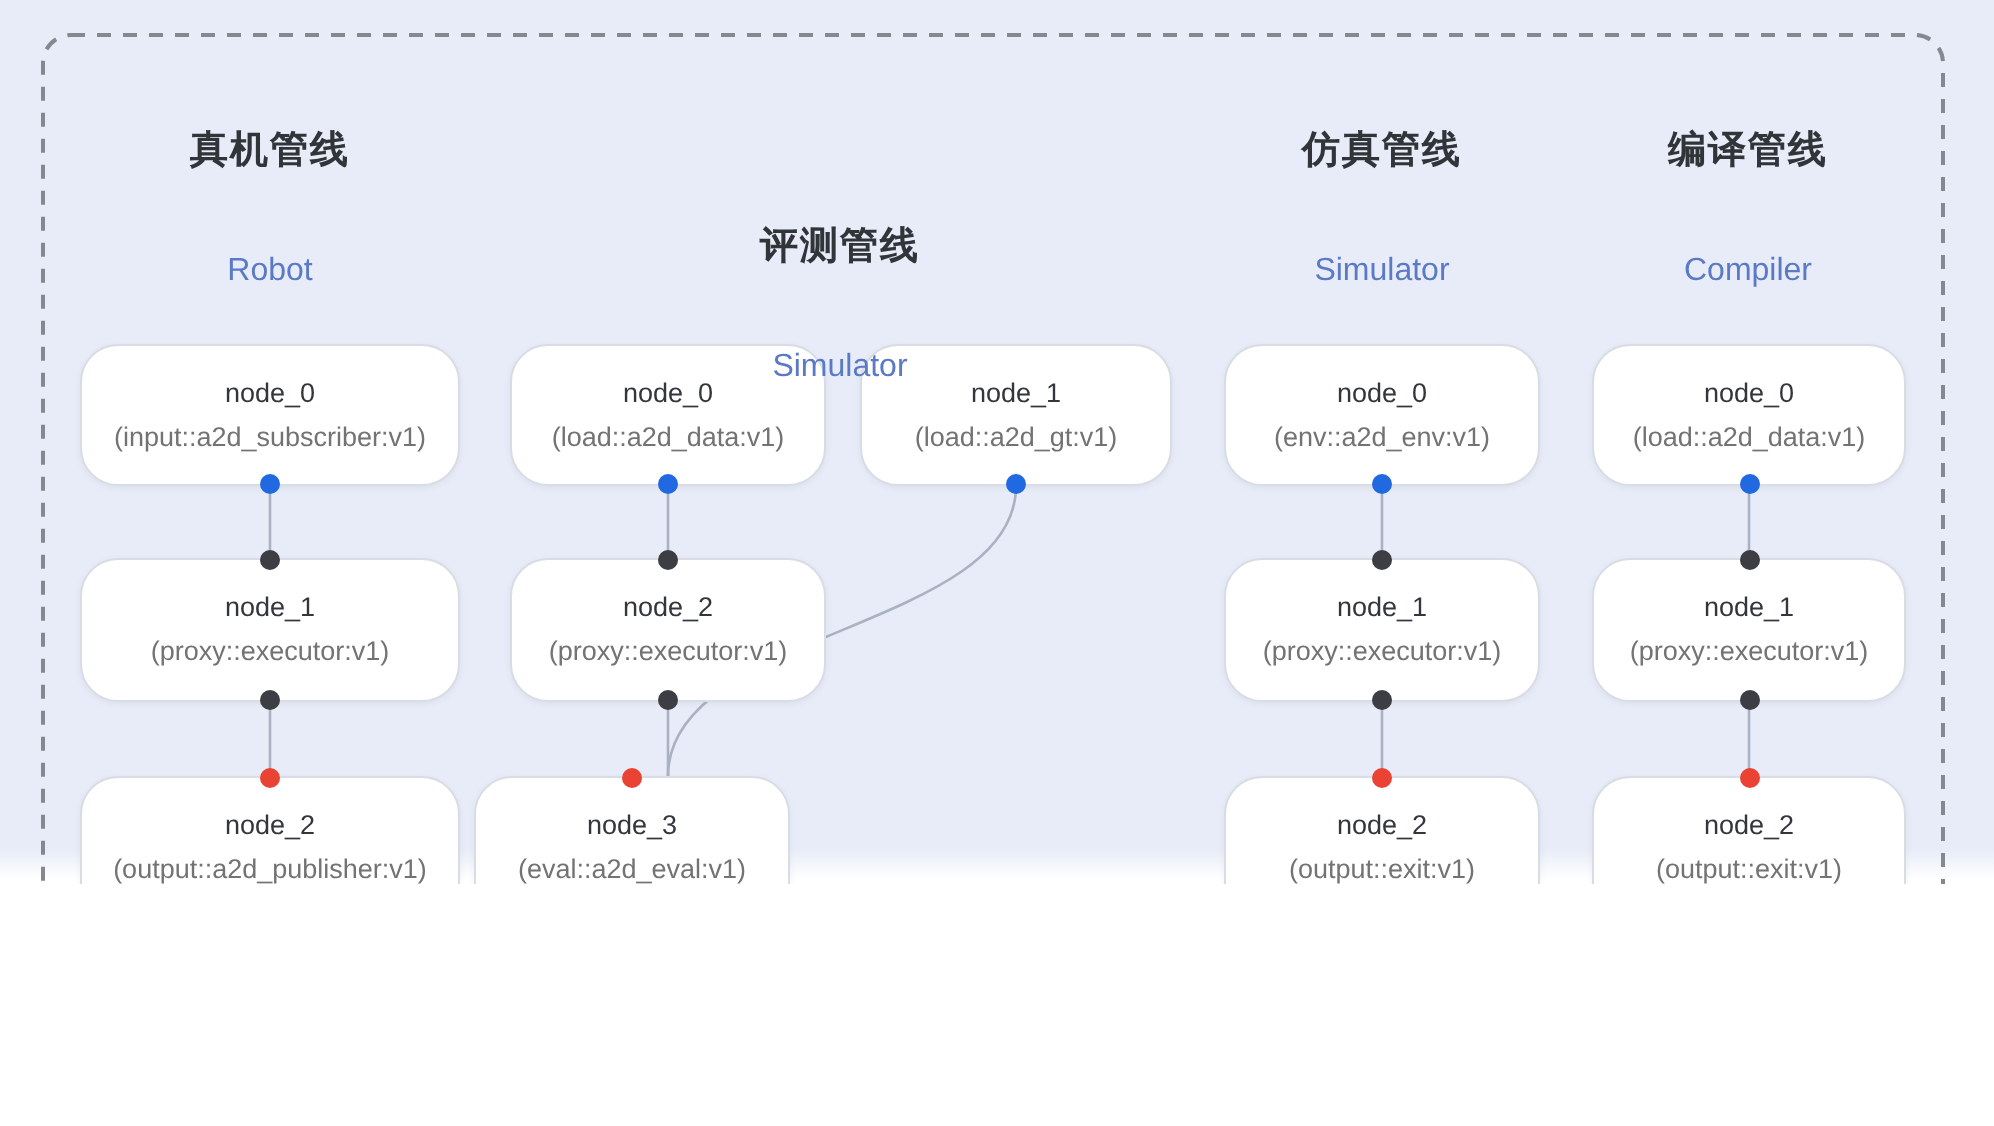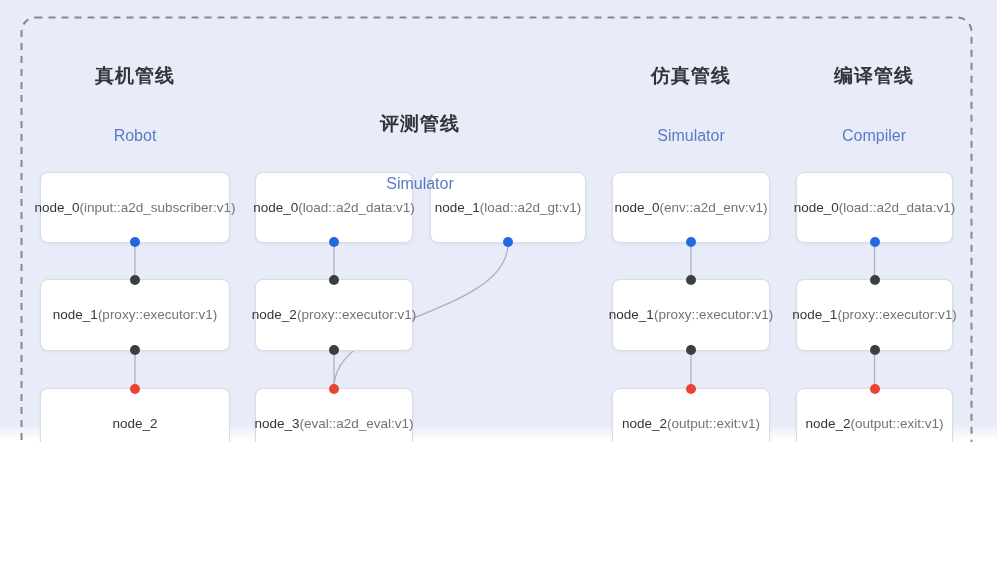--- a/index.html
+++ b/index.html
@@ -45,23 +45,23 @@
   }
   .col-header .en{
     margin-top:36px;
     font-size:16px;font-weight:400;color:var(--title-en);
     line-height:24px;
   }
   .node{
     position:absolute;height:71px;z-index:1;
     background:var(--node-bg);
     border:1px solid var(--node-border);
-    border-radius:8px;
+    border-radius:19px;
     box-shadow:0 1px 3px rgba(60,70,100,0.07);
-    display:flex;flex-direction:row;align-items:center;justify-content:center;
+    display:flex;flex-direction:column;align-items:center;justify-content:center;
     box-sizing:border-box;
   }
   .node .node-name{
     font-size:13.5px;color:#33363c;line-height:22px;white-space:nowrap;
   }
   .node .node-type{
     font-size:13.5px;color:#737373;line-height:22px;white-space:nowrap;
   }
   .handle{
     position:absolute;left:50%;width:10px;height:10px;border-radius:50%;
@@ -114,40 +114,41 @@
     <span class="handle handle-bottom blue"></span>
   </div>
   <div class="node" style="left:40px;top:279px;width:190px;height:72px;">
     <div class="node-name">node_1</div>
     <div class="node-type">(proxy::executor:v1)</div>
     <span class="handle handle-top dark"></span>
     <span class="handle handle-bottom dark"></span>
   </div>
   <div class="node" style="left:40px;top:388px;width:190px;">
     <div class="node-name">node_2</div>
+    <div class="node-type">(output::a2d_publisher:v1)</div>
     <span class="handle handle-top red"></span>
   </div>
 
   <div class="node" style="left:255px;top:172px;width:158px;">
     <div class="node-name">node_0</div>
     <div class="node-type">(load::a2d_data:v1)</div>
     <span class="handle handle-bottom blue"></span>
   </div>
   <div class="node" style="left:430px;top:172px;width:156px;">
     <div class="node-name">node_1</div>
     <div class="node-type">(load::a2d_gt:v1)</div>
     <span class="handle handle-bottom blue"></span>
   </div>
   <div class="node" style="left:255px;top:279px;width:158px;height:72px;">
     <div class="node-name">node_2</div>
     <div class="node-type">(proxy::executor:v1)</div>
     <span class="handle handle-top dark"></span>
     <span class="handle handle-bottom dark"></span>
   </div>
-  <div class="node" style="left:255px;top:388px;width:158px;">
+  <div class="node" style="left:237px;top:388px;width:158px;">
     <div class="node-name">node_3</div>
     <div class="node-type">(eval::a2d_eval:v1)</div>
     <span class="handle handle-top red"></span>
   </div>
 
   <div class="node" style="left:612px;top:172px;width:158px;">
     <div class="node-name">node_0</div>
     <div class="node-type">(env::a2d_env:v1)</div>
     <span class="handle handle-bottom blue"></span>
   </div>

